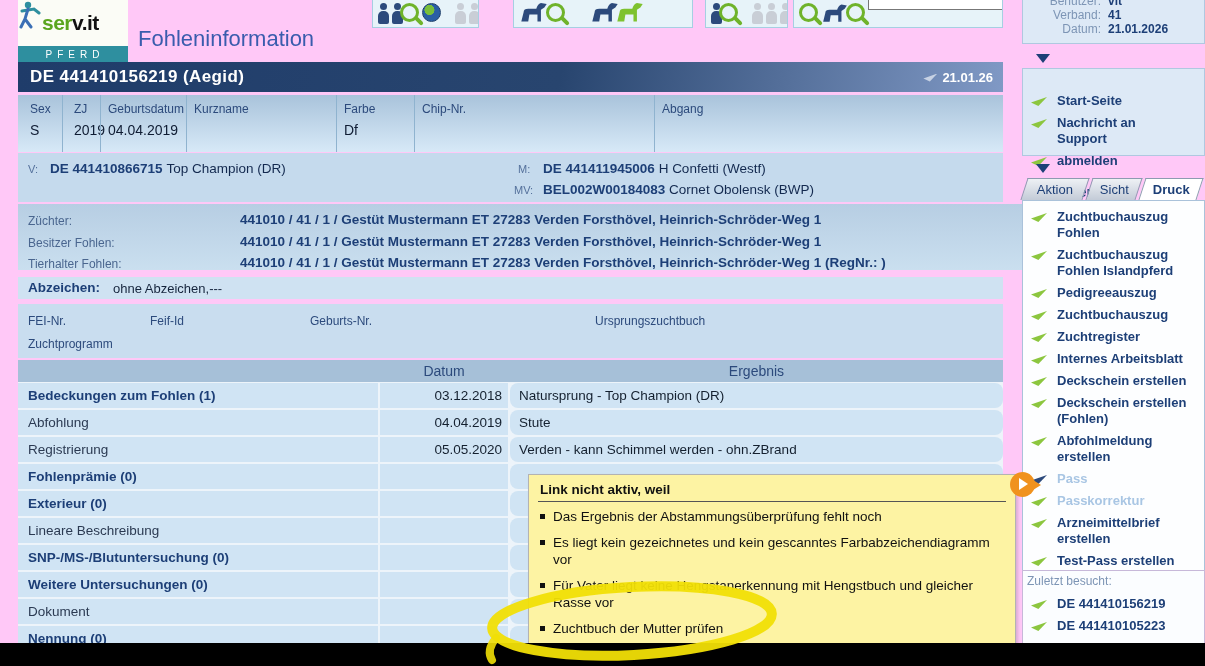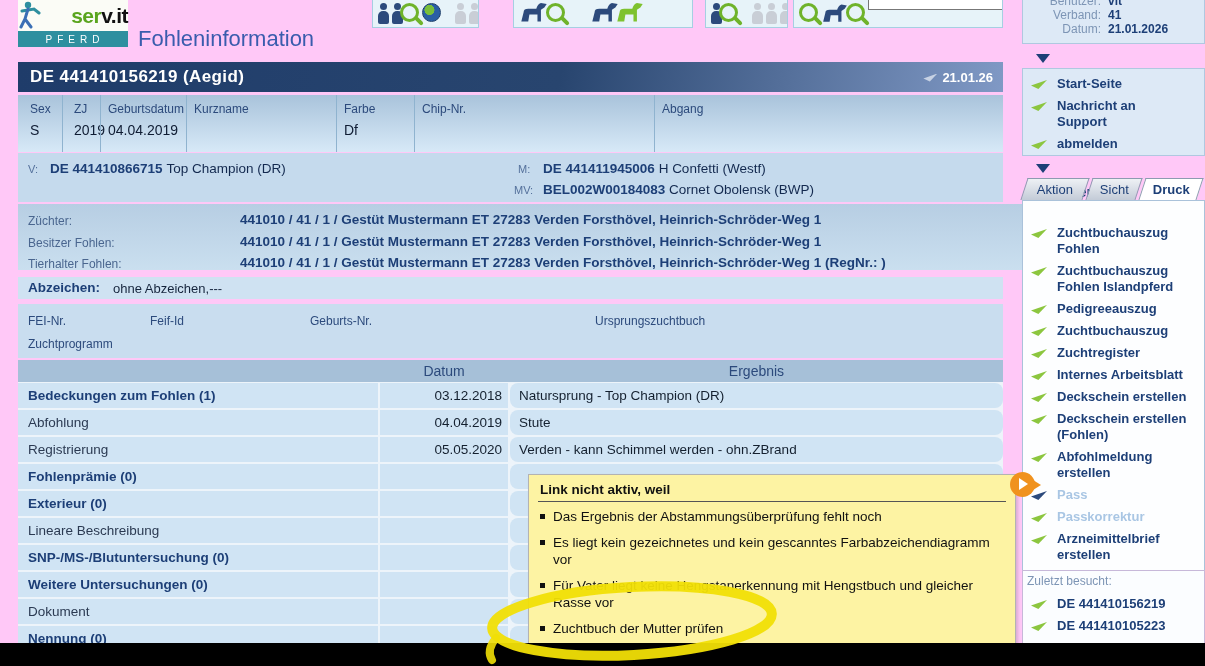--- a/index.html
+++ b/index.html
@@ -6,21 +6,21 @@
   body{
     width:1205px;height:666px;position:relative;overflow:hidden;
     background:#ffc8f7;
     font-family:"Liberation Sans", sans-serif;
     -webkit-font-smoothing:antialiased;
   }
   .abs{position:absolute;}
 
   
   #logo{left:18px;top:0;width:110px;height:47px;cursor:pointer;}
-  #logo .logo-top{height:31px;background:#fbfcf6;display:flex;align-items:center;padding-left:3px;justify-content:flex-end;}
+  #logo .logo-top{height:46px;background:#fbfcf6;display:flex;align-items:center;padding-left:10px;}
   #logo .logo-top .brand{font-size:21px;font-weight:bold;color:#111;letter-spacing:-0.5px;}
   #logo .logo-top .brand .g{color:#5aa51e;}
   #logo .logo-bottom{height:16px;background:#2e8f9f;color:#fff;font-size:10px;letter-spacing:5px;
     display:flex;align-items:center;justify-content:center;padding-left:4px;}
   .logo-man{position:absolute;left:1px;top:1px;}
 
   #page-title{left:138px;top:26px;font-size:22px;color:#3a5cad;}
 
   
   .tb-group{position:absolute;top:-18px;height:46px;background:#e7f3f9;border:1px solid #a6cfe2;
@@ -107,36 +107,36 @@
   #user-box{left:1022px;top:-22px;width:183px;height:66px;background:#dde9f6;border:1px solid #b0c8e0;
     box-sizing:border-box;padding-top:15px;}
   .usr-row{display:flex;line-height:14px;margin-bottom:0;}
   .usr-row .ul{width:78px;text-align:right;font-size:12px;color:#7d95b5;}
   .usr-row .uv{margin-left:7px;font-size:12px;font-weight:bold;color:#1d3f77;}
 
   .side-hdr{left:1022px;width:183px;height:18px;display:flex;align-items:center;position:absolute;}
   .tri-down{width:0;height:0;border-left:7px solid transparent;border-right:7px solid transparent;border-top:9px solid #1d3f77;margin-left:14px;}
   .side-hdr .ht{margin-left:17px;font-size:14px;font-weight:bold;color:#1d3f77;margin-top:48px;}
 
-  #verweise-box{left:1022px;top:68px;width:183px;height:88px;background:#dde9f6;border:1px solid #b0c8e0;box-sizing:border-box;padding-top:7px;}
+  #verweise-box{left:1022px;top:68px;width:183px;height:88px;background:#dde9f6;border:1px solid #b0c8e0;box-sizing:border-box;padding-top:24px;}
   .sb-item{display:flex;margin:0 0 6px 8px;cursor:pointer;}
   .sb-item .swoosh{margin:4px 10px 0 0;}
   .sb-item .st{font-size:13px;font-weight:bold;color:#1d3f77;line-height:16px;}
   #verweise-box .st{width:100px;}
 
   #tabs{left:1022px;top:178px;width:183px;height:22px;display:flex;gap:3px;padding-left:2px;box-sizing:border-box;}
   .tab{height:22px;transform:skewX(-18deg);background:linear-gradient(#eef1f5,#c3cbd7);
     border:1px solid #8d9bb0;border-bottom:none;display:flex;align-items:center;justify-content:center;cursor:pointer;box-sizing:border-box;}
   .tab span{transform:skewX(18deg);font-size:13px;color:#1d3f77;}
   .tab.active{background:#fff;}
   .tab.active span{font-weight:bold;}
   #tab-aktion{width:62px;} #tab-sicht{width:50px;} #tab-druck{width:58px;}
 
   #menu-panel{left:1022px;top:200px;width:183px;height:382px;background:#fdfeff;border:1px solid #aac2da;
-    box-sizing:border-box;padding:24px 0 0 0;overflow:hidden;}
+    box-sizing:border-box;padding:8px 0 0 0;overflow:hidden;}
   #menu-panel .sb-item .st{width:142px;}
   #menu-panel .sb-item.disabled .st{color:#a9c6e4;cursor:default;}
 
   #recent-box{left:1022px;top:570px;width:183px;height:96px;background:#fbfdff;border:1px solid #c7b8d9;box-sizing:border-box;}
   #recent-box .rt{font-size:12px;color:#7d95b5;margin:3px 0 8px 4px;}
 </style>
 </head>
 <body>
 
 <div class="abs" id="logo">

